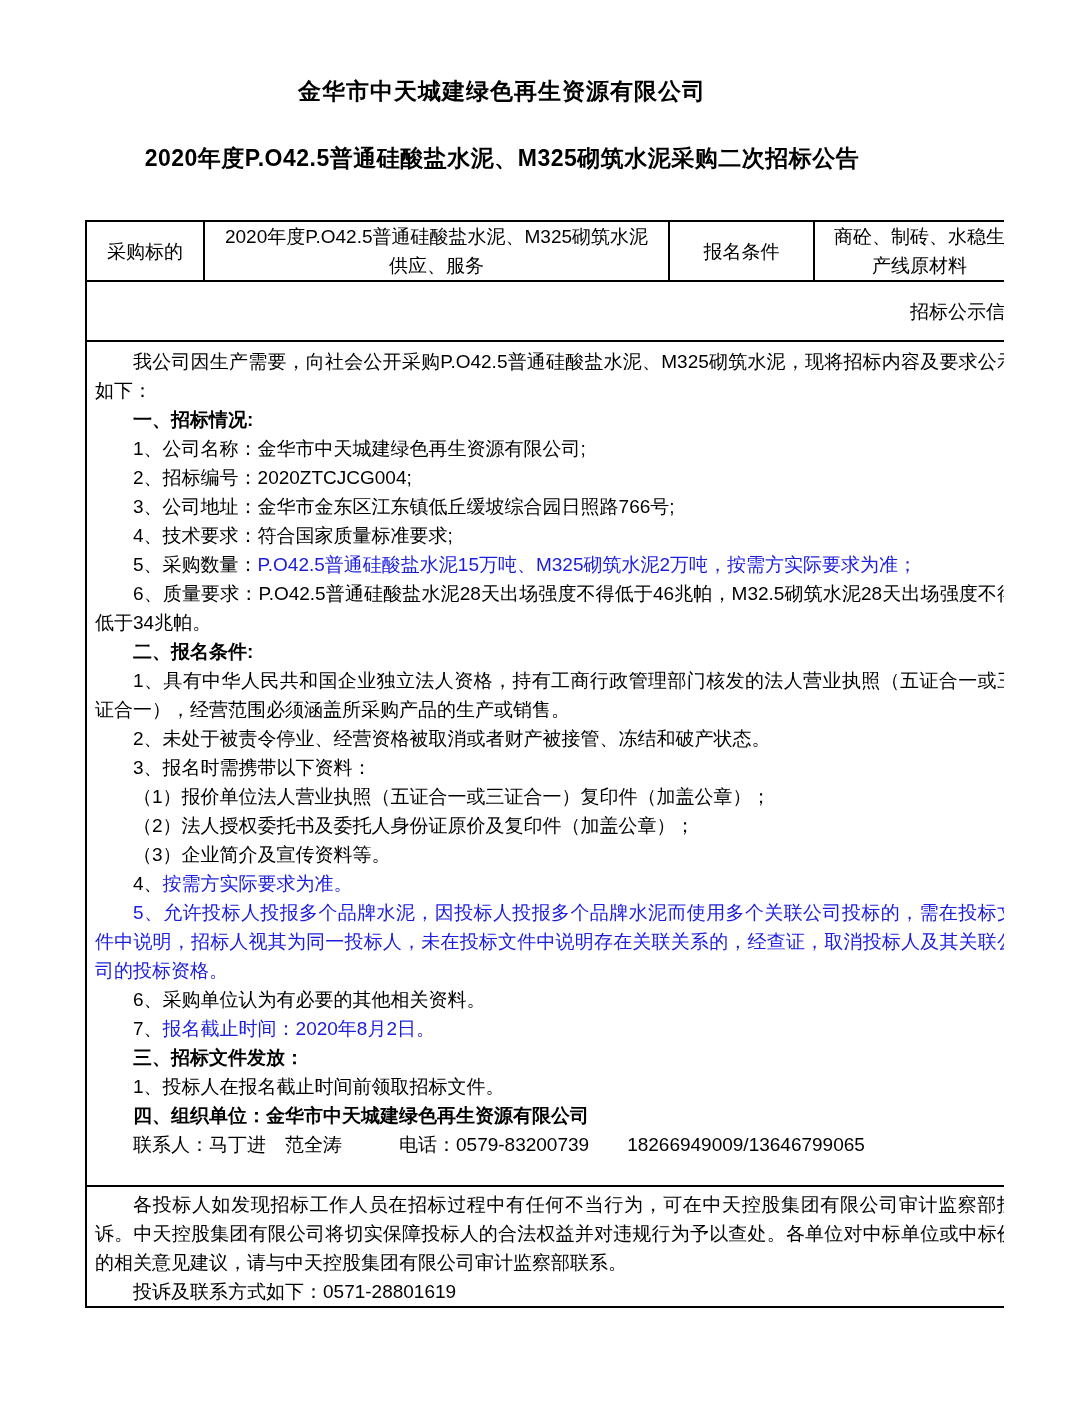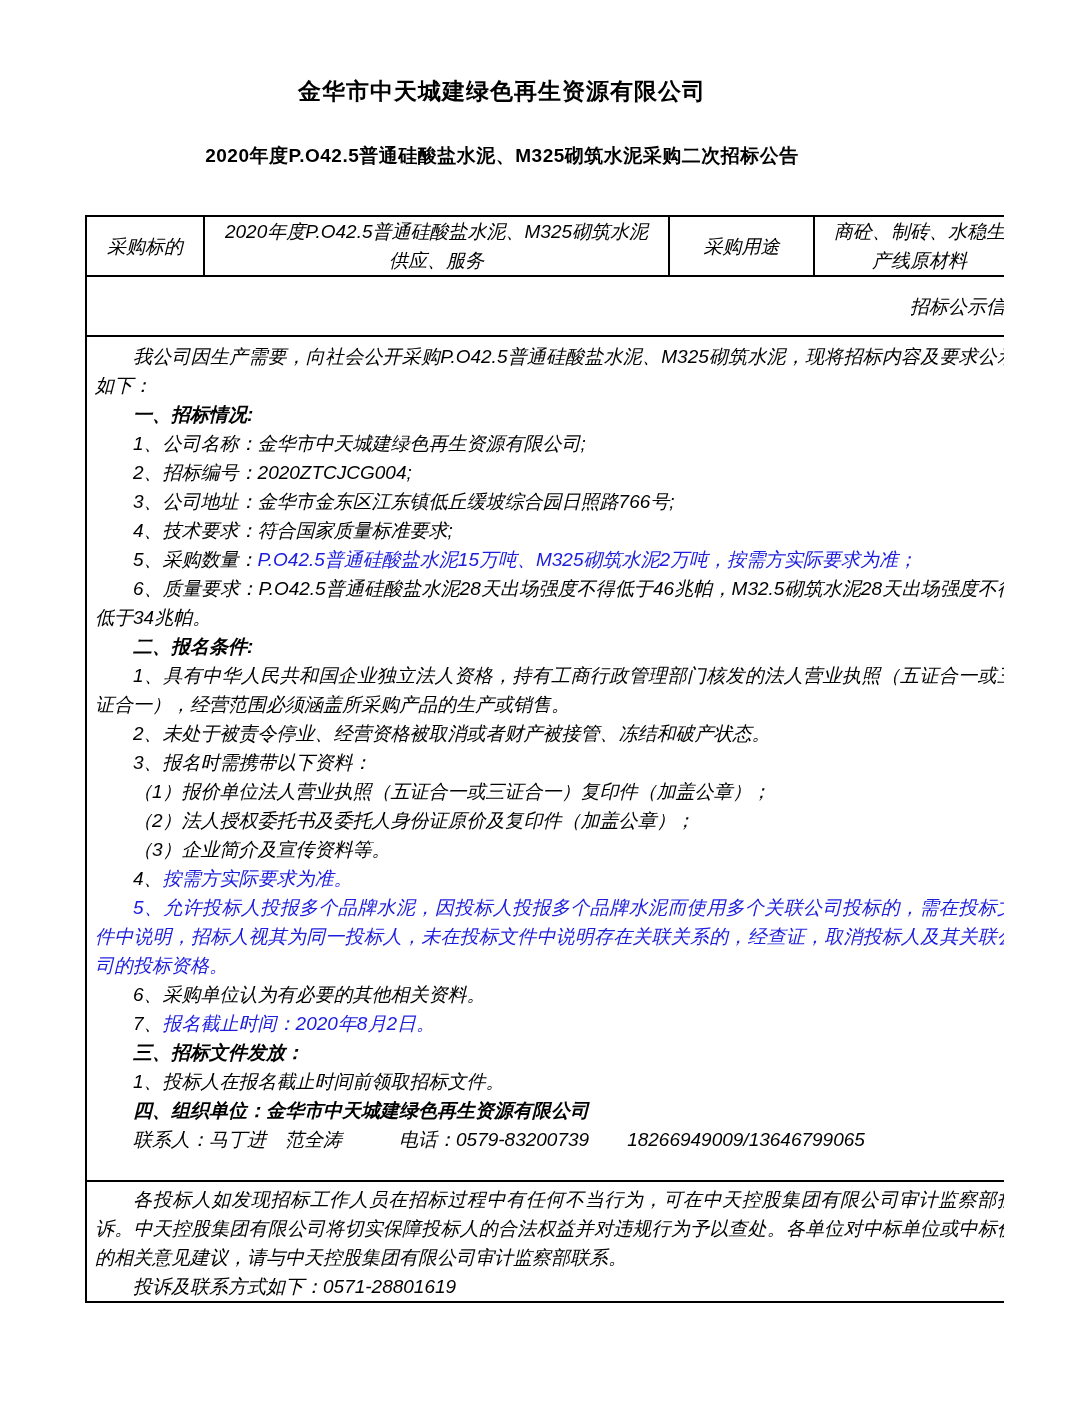--- a/index.html
+++ b/index.html
@@ -20,30 +20,29 @@
     margin: 0;
     padding-top: 76px;
     text-align: center;
     font-size: 23px;
     font-weight: bold;
     letter-spacing: 1px;
   }
   .subtitle {
     margin: 36px 0 0 0;
     text-align: center;
-    font-size: 19px;
+    font-size: 23px;
     font-weight: bold;
     letter-spacing: 0.5px;
   }
   table.info {
     border-collapse: collapse;
     table-layout: fixed;
     width: 939px;
     margin: 46px 0 0 85px;
-    font-style: italic;
   }
   td {
     border: 2px solid #000000;
     font-size: 19px;
     line-height: 29px;
     padding: 0;
   }
   td.label {
     text-align: center;
     vertical-align: middle;
@@ -93,21 +92,21 @@
       <col style="width:118px">
       <col style="width:465px">
       <col style="width:145px">
       <col style="width:211px">
     </colgroup>
     <tbody>
       <tr class="r1">
         <td class="label">采购标的</td>
         <td class="value">2020年度P.O42.5普通硅酸盐水泥、M325砌筑水泥
 供应、服务</td>
-        <td class="label">采购用途</td>
+        <td class="label">报名条件</td>
         <td class="value">商砼、制砖、水稳生
 产线原材料</td>
       </tr>
       <tr class="r3">
         <td class="section-header" colspan="4">招标公示信息</td>
       </tr>
       <tr>
         <td class="body-cell" colspan="4" id="body-cell">
             <p class="para"><span>我公司因生产需要，向社会公开采购P.O42.5普通硅酸盐水泥、M325砌筑水泥，现将招标内容及要求公示如下：</span></p>
             <p class="para bold"><span>一、招标情况:</span></p>

